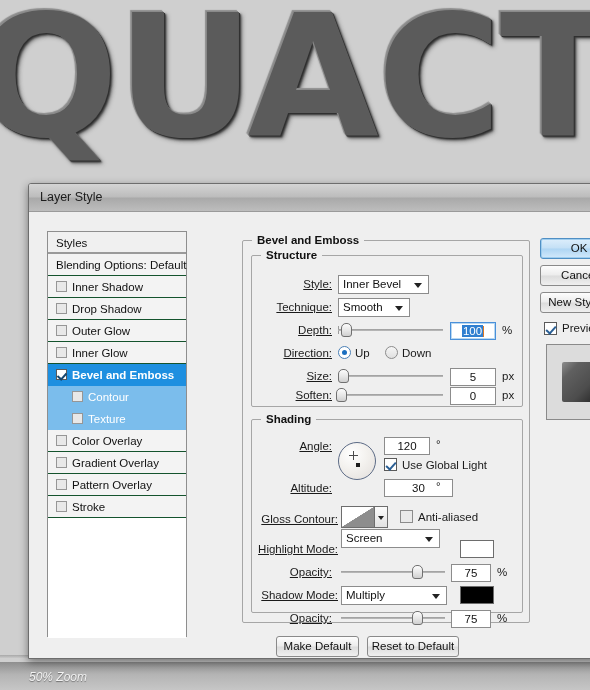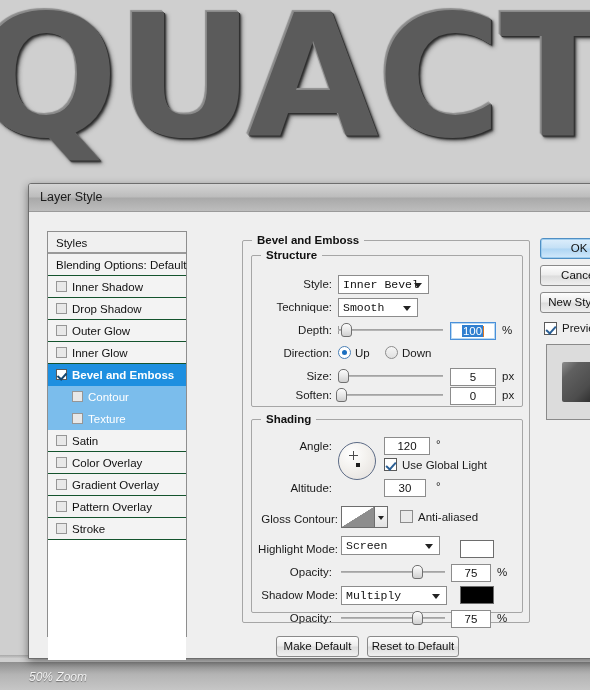--- a/index.html
+++ b/index.html
@@ -178,29 +178,30 @@
 
   
   .row { position: absolute; height: 20px; }
   .lbl {
     position: absolute;
     right: 0; top: 2px;
     font-size: 11.5px;
     color: #1a1a1a;
     white-space: nowrap;
     text-align: right;
+    text-decoration: underline;
   }
   .label-col { position: absolute; left: 0; width: 80px; }
 
   select, .fake-select {
     position: absolute;
     height: 19px;
     background: #ffffff;
     border: 1px solid #8c8c8c;
-    font-family: Liberation Mono, monospace;
+    font-family: Liberation Sans, sans-serif;
     font-size: 11.5px;
     color: #111;
     padding-left: 4px;
     line-height: 17px;
   }
   .fake-select .arrow {
     position: absolute;
     right: 6px; top: 7px;
     width: 0; height: 0;
     border-left: 4px solid transparent;
@@ -452,21 +453,20 @@
         <span>Blending Options: Default</span>
       </div>
       <div id="styles-rows">
           <div class="style-row has-check"><span class="row-check"></span><span>Inner Shadow</span></div>
           <div class="style-row has-check"><span class="row-check"></span><span>Drop Shadow</span></div>
           <div class="style-row has-check"><span class="row-check"></span><span>Outer Glow</span></div>
           <div class="style-row has-check"><span class="row-check"></span><span>Inner Glow</span></div>
           <div class="style-row has-check selected"><span class="row-check checked"></span><span>Bevel and Emboss</span></div>
           <div class="style-row has-check sub sub-selected"><span class="row-check"></span><span>Contour</span></div>
           <div class="style-row has-check sub sub-selected"><span class="row-check"></span><span>Texture</span></div>
-          <div class="style-row has-check"><span class="row-check"></span><span>Satin</span></div>
           <div class="style-row has-check"><span class="row-check"></span><span>Color Overlay</span></div>
           <div class="style-row has-check"><span class="row-check"></span><span>Gradient Overlay</span></div>
           <div class="style-row has-check"><span class="row-check"></span><span>Pattern Overlay</span></div>
           <div class="style-row has-check"><span class="row-check"></span><span>Stroke</span></div>
         </div>
       <div id="styles-filler"></div>
     </div>
 
     <div class="group" id="grp-bevel">
       <div class="group-title">Bevel and Emboss</div>
@@ -478,21 +478,21 @@
           <span class="lbl">Style:</span>
         </div>
         <div class="fake-select" style="left:86px; top:19px; width:91px;">
           <span>Inner Bevel</span>
           <span class="arrow"></span>
         </div>
 
         <div class="row label-col" style="left:0; top:43px; width:80px;">
           <span class="lbl">Technique:</span>
         </div>
-        <div class="fake-select" style="left:86px; top:42px; width:80px;">
+        <div class="fake-select" style="left:86px; top:42px; width:72px;">
           <span>Smooth</span>
           <span class="arrow"></span>
         </div>
 
         <div class="row label-col" style="left:0; top:66px; width:80px;">
           <span class="lbl">Depth:</span>
         </div>
         <div class="slider" style="left:86px; top:67px; width:105px;">
           <div class="endcap"></div>
           <div class="track"></div>
@@ -552,41 +552,41 @@
           <span>120</span>
         </div>
         <span class="unit" style="left:184px; top:18px;">°</span>
 
         <div class="cbox checked" style="left:132px; top:38px;"></div>
         <span class="cbox-label" style="left:150px; top:39px;">Use Global Light</span>
 
         <div class="row label-col" style="left:0; top:60px; width:80px;">
           <span class="lbl">Altitude:</span>
         </div>
-        <div class="num" style="left:132px; top:59px; width:42px;">
+        <div class="num" style="left:132px; top:59px; width:69px;">
           <span>30</span>
         </div>
         <span class="unit" style="left:184px; top:60px;">°</span>
 
         <div class="row label-col" style="left:-6px; top:91px; width:92px;">
           <span class="lbl">Gloss Contour:</span>
         </div>
         <div id="gloss-box" style="left:89px; top:86px;">
           <div id="gloss-ramp"></div>
         </div>
         <div id="gloss-arrow-btn" style="left:123px; top:86px;">
           <span class="arrow"></span>
         </div>
         <div class="cbox empty" style="left:148px; top:90px;"></div>
         <span class="cbox-label" style="left:166px; top:91px;">Anti-aliased</span>
 
         <div class="row label-col" style="left:-16px; top:121px; width:102px;">
           <span class="lbl">Highlight Mode:</span>
         </div>
-        <div class="fake-select" style="left:89px; top:116px; width:99px;">
+        <div class="fake-select" style="left:89px; top:109px; width:99px;">
           <span>Screen</span>
           <span class="arrow"></span>
         </div>
         <div class="swatch" style="left:208px; top:120px; background:#ffffff;"></div>
 
         <div class="row label-col" style="left:0; top:144px; width:80px;">
           <span class="lbl">Opacity:</span>
         </div>
         <div class="slider" style="left:89px; top:145px; width:104px;">
           <div class="track"></div>

